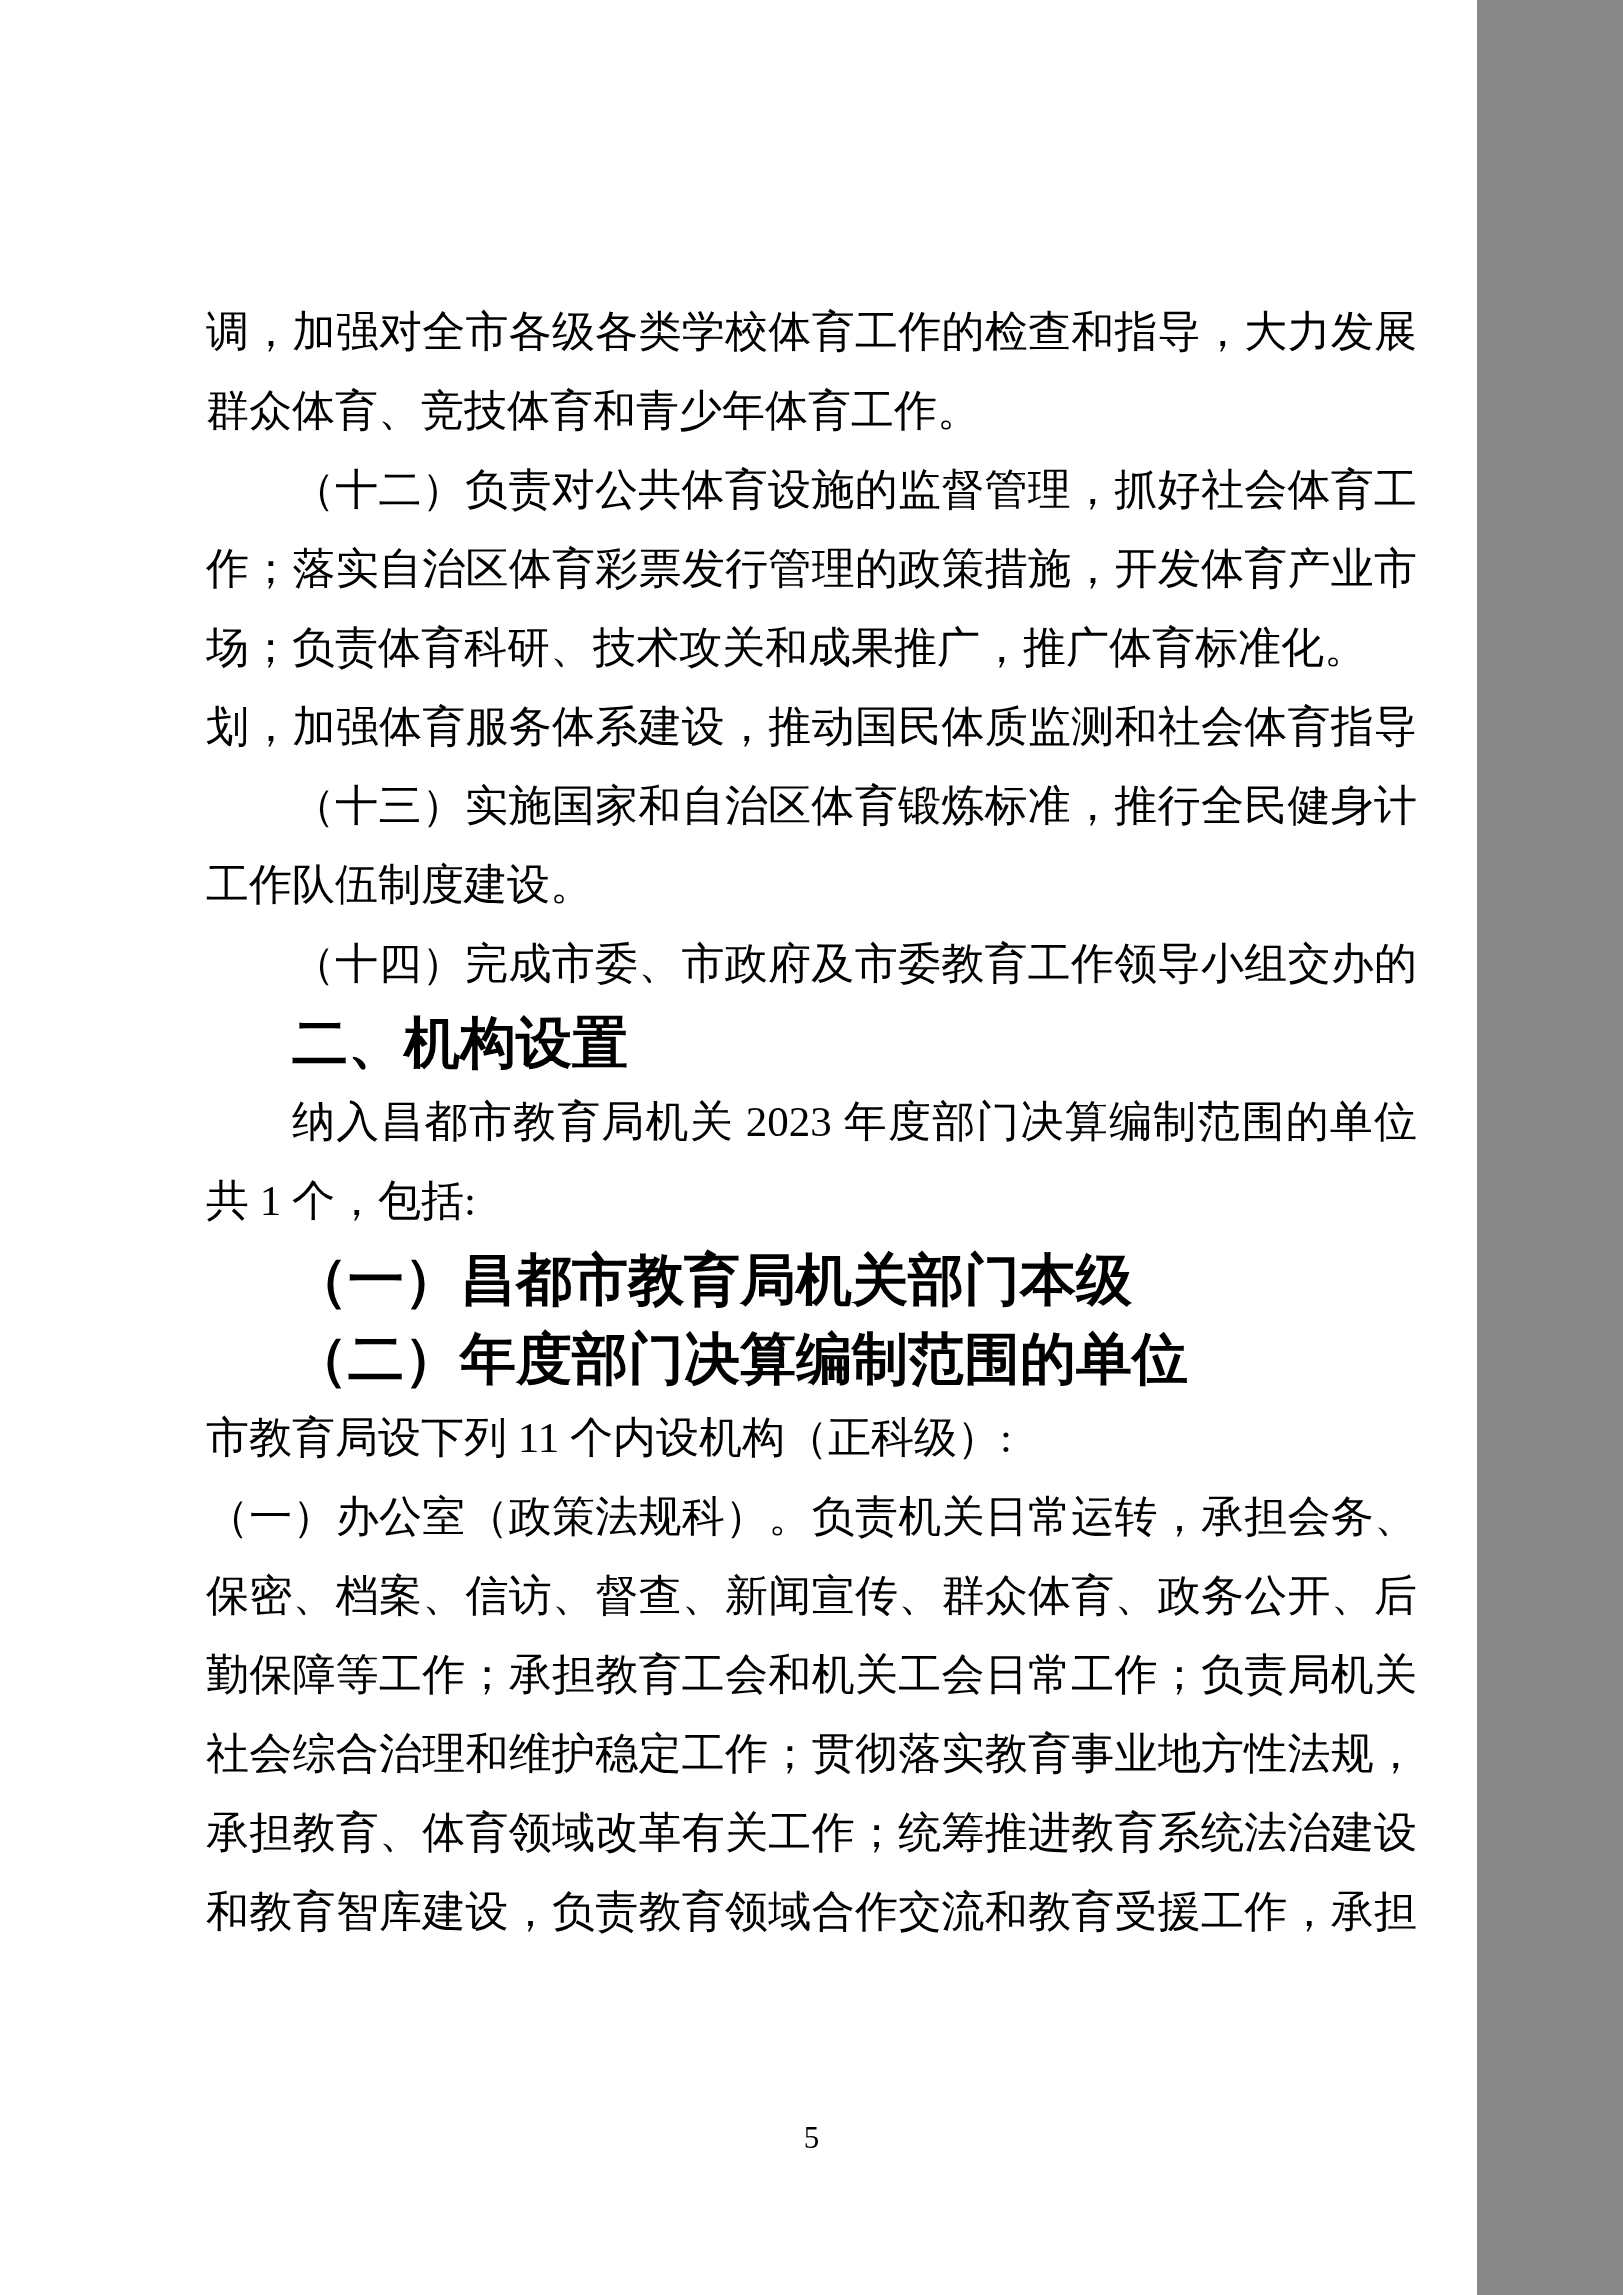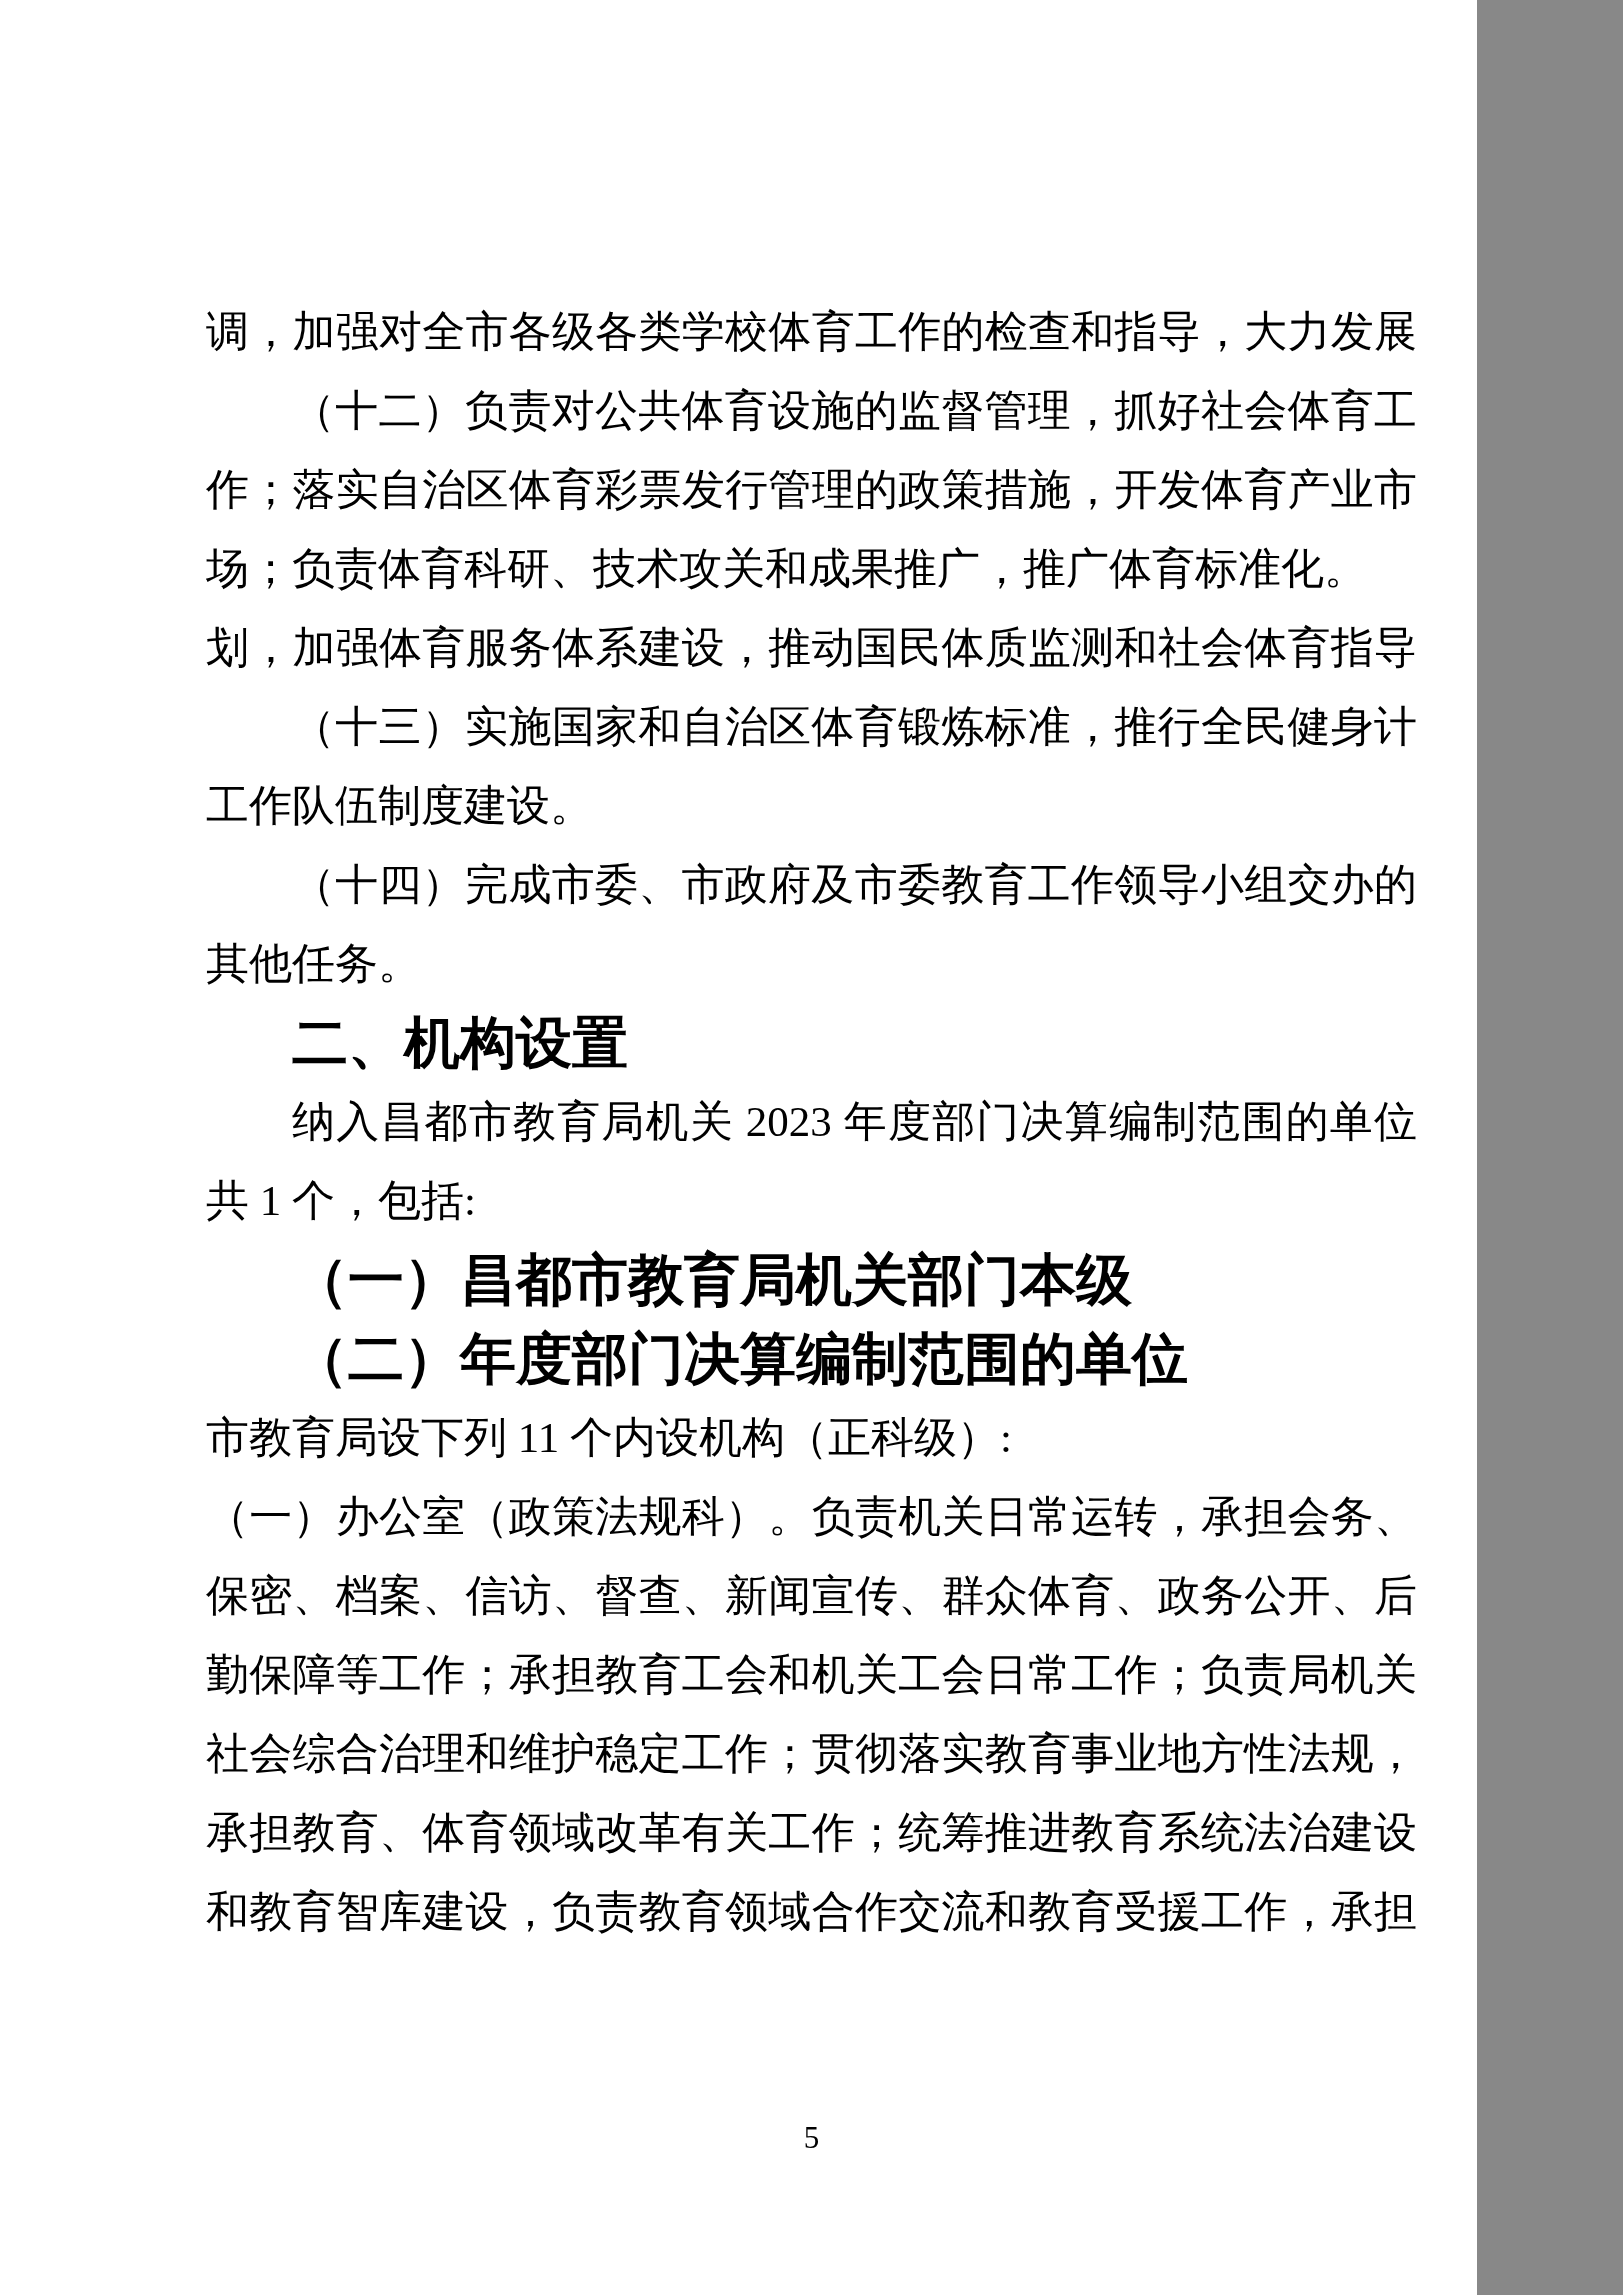--- a/index.html
+++ b/index.html
@@ -47,28 +47,28 @@
     line-height: 37px;
     font-family: "Liberation Serif", "DejaVu Serif", serif;
   }
 </style>
 </head>
 <body>
 
 <div class="page">
   <div class="text-block">
     <div class="line justify">调，加强对全市各级各类学校体育工作的检查和指导，大力发展</div>
+    <div class="line">群众体育、竞技体育和青少年体育工作。</div>
     <div class="line indent justify">（十二）负责对公共体育设施的监督管理，抓好社会体育工</div>
     <div class="line justify">作；落实自治区体育彩票发行管理的政策措施，开发体育产业市</div>
     <div class="line">场；负责体育科研、技术攻关和成果推广，推广体育标准化。</div>
     <div class="line justify">划，加强体育服务体系建设，推动国民体质监测和社会体育指导</div>
     <div class="line indent justify">（十三）实施国家和自治区体育锻炼标准，推行全民健身计</div>
     <div class="line">工作队伍制度建设。</div>
     <div class="line indent justify">（十四）完成市委、市政府及市委教育工作领导小组交办的</div>
-    <div class="line">其他任务。</div>
     <div class="line indent heading">二、机构设置</div>
     <div class="line indent justify">纳入昌都市教育局机关 2023 年度部门决算编制范围的单位</div>
     <div class="line">共 1 个，包括:</div>
     <div class="line indent heading">（一）昌都市教育局机关部门本级</div>
     <div class="line indent heading">（二）年度部门决算编制范围的单位</div>
     <div class="line">市教育局设下列 11 个内设机构（正科级）:</div>
     <div class="line justify">（一）办公室（政策法规科）。负责机关日常运转，承担会务、</div>
     <div class="line justify">保密、档案、信访、督查、新闻宣传、群众体育、政务公开、后</div>
     <div class="line justify">勤保障等工作；承担教育工会和机关工会日常工作；负责局机关</div>
     <div class="line justify">社会综合治理和维护稳定工作；贯彻落实教育事业地方性法规，</div>

